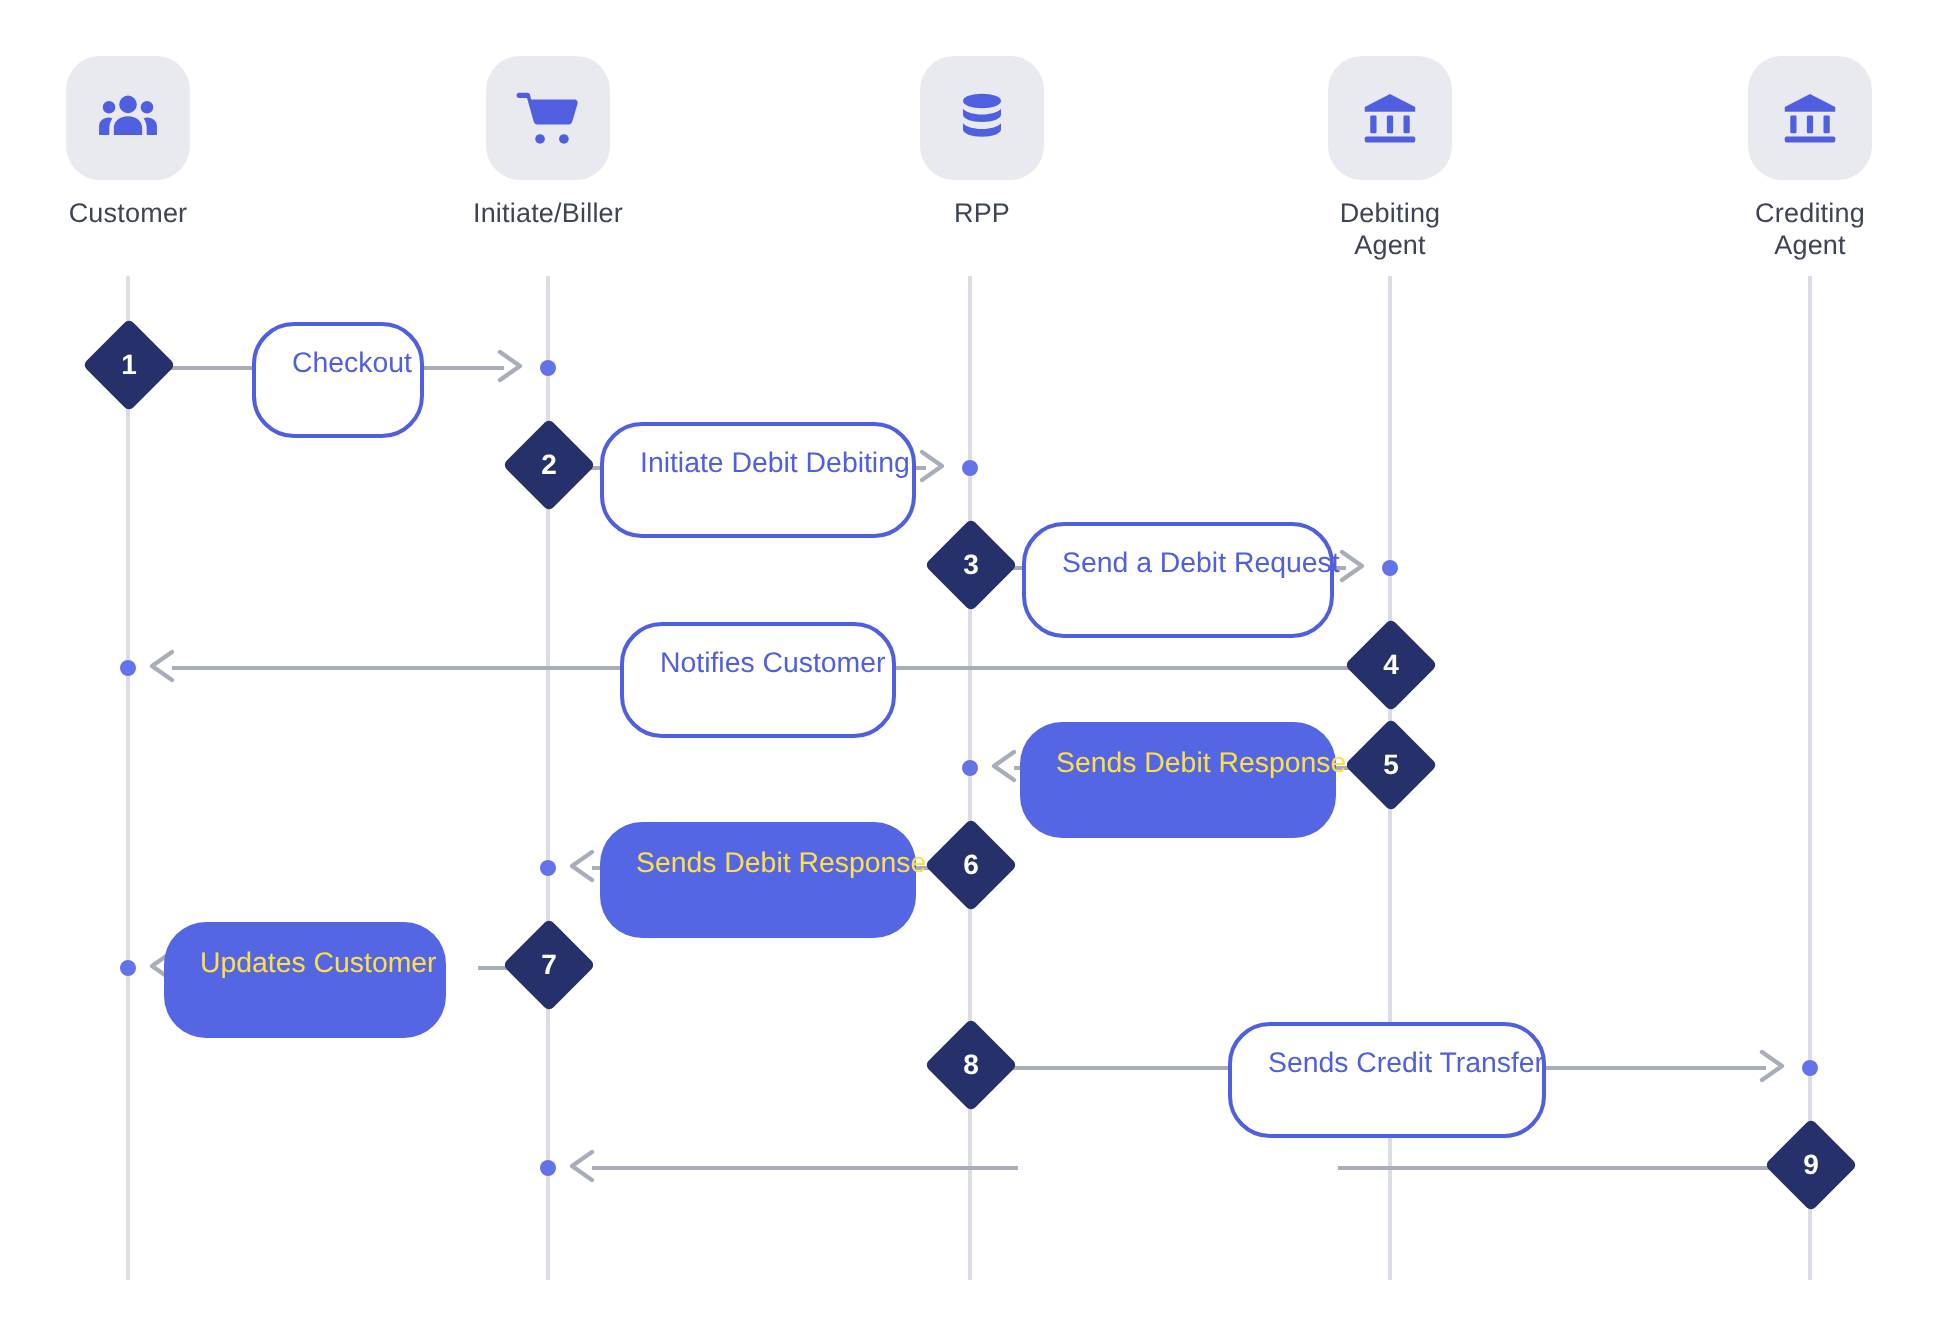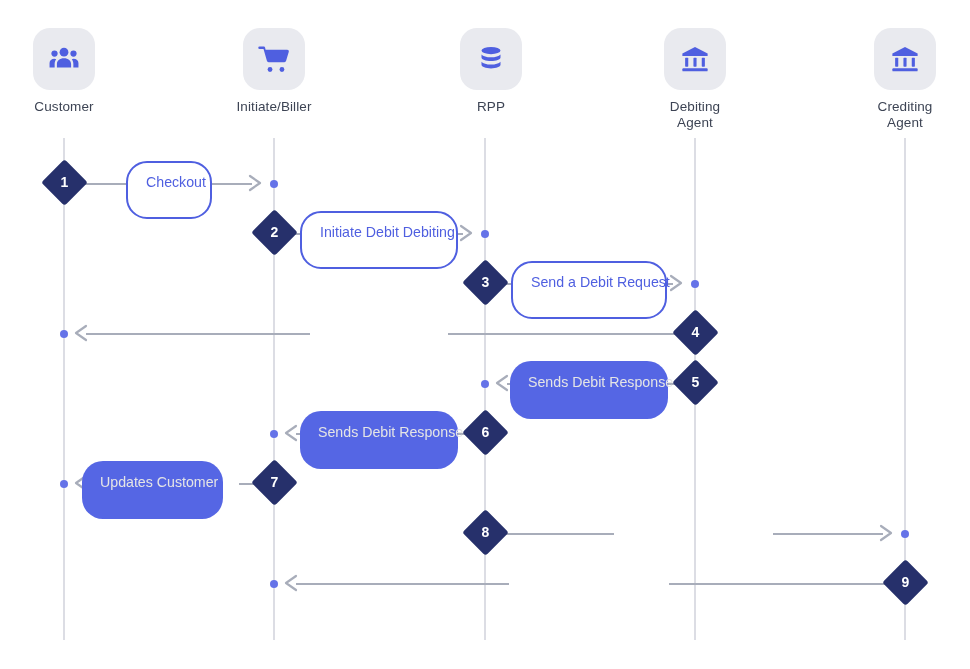--- a/index.html
+++ b/index.html
@@ -121,21 +121,21 @@
     text-align: center;
   }
   .pill.outline {
     background: #ffffff;
     border: 2px solid #4f5fe0;
     color: #4f5fe0;
     line-height: 38px;
   }
   .pill.filled {
     background: #5566e4;
-    color: #e5e5e5;
+    color: #fde047;
   }
 </style>
 </head>
 <body>
 
 <div id="diagram">
   <div id="lifelines">
       <div class="lifeline" style="left: 63px;"></div>
       <div class="lifeline" style="left: 273px;"></div>
       <div class="lifeline" style="left: 484px;"></div>
@@ -248,20 +248,21 @@
       </div>
       <div class="msg" style="left: 0px; top: 334px; width: 970px;">
         <div class="line" style="left: 448px; width: 231px;"></div>
         <div class="line" style="left: 86px; width: 224px;"></div>
         <div class="arrowhead" style="left: 72px;">
           <svg width="18" height="18" viewBox="0 0 18 18">
             <path d="M14 2 L4 9 L14 16" fill="none" stroke="#a8adba" stroke-width="2.2" stroke-linecap="round" stroke-linejoin="round"></path>
           </svg>
         </div>
         <div class="enddot" style="left: 60px;"></div>
+        <div class="pill outline" style="left: 310px; width: 138px;">Notifies Customer</div>
         <div class="badge" style="left: 695px;">
           <span>4</span>
         </div>
       </div>
       <div class="msg" style="left: 0px; top: 384px; width: 970px;">
         <div class="line" style="left: 668px; width: 11px;"></div>
         <div class="line" style="left: 507px; width: 3px;"></div>
         <div class="arrowhead" style="left: 493px;">
           <svg width="18" height="18" viewBox="0 0 18 18">
             <path d="M14 2 L4 9 L14 16" fill="none" stroke="#a8adba" stroke-width="2.2" stroke-linecap="round" stroke-linejoin="round"></path>
@@ -303,20 +304,21 @@
       </div>
       <div class="msg" style="left: 0px; top: 534px; width: 970px;">
         <div class="line" style="left: 501px; width: 113px;"></div>
         <div class="line" style="left: 773px; width: 110px;"></div>
         <div class="arrowhead" style="left: 879px;">
           <svg width="18" height="18" viewBox="0 0 18 18">
             <path d="M2 2 L12 9 L2 16" fill="none" stroke="#a8adba" stroke-width="2.2" stroke-linecap="round" stroke-linejoin="round"></path>
           </svg>
         </div>
         <div class="enddot" style="left: 901px;"></div>
+        <div class="pill outline" style="left: 614px; width: 159px;">Sends Credit Transfer</div>
         <div class="badge" style="left: 485px;">
           <span>8</span>
         </div>
       </div>
       <div class="msg" style="left: 0px; top: 584px; width: 970px;">
         <div class="line" style="left: 669px; width: 220px;"></div>
         <div class="line" style="left: 296px; width: 213px;"></div>
         <div class="arrowhead" style="left: 282px;">
           <svg width="18" height="18" viewBox="0 0 18 18">
             <path d="M14 2 L4 9 L14 16" fill="none" stroke="#a8adba" stroke-width="2.2" stroke-linecap="round" stroke-linejoin="round"></path>

